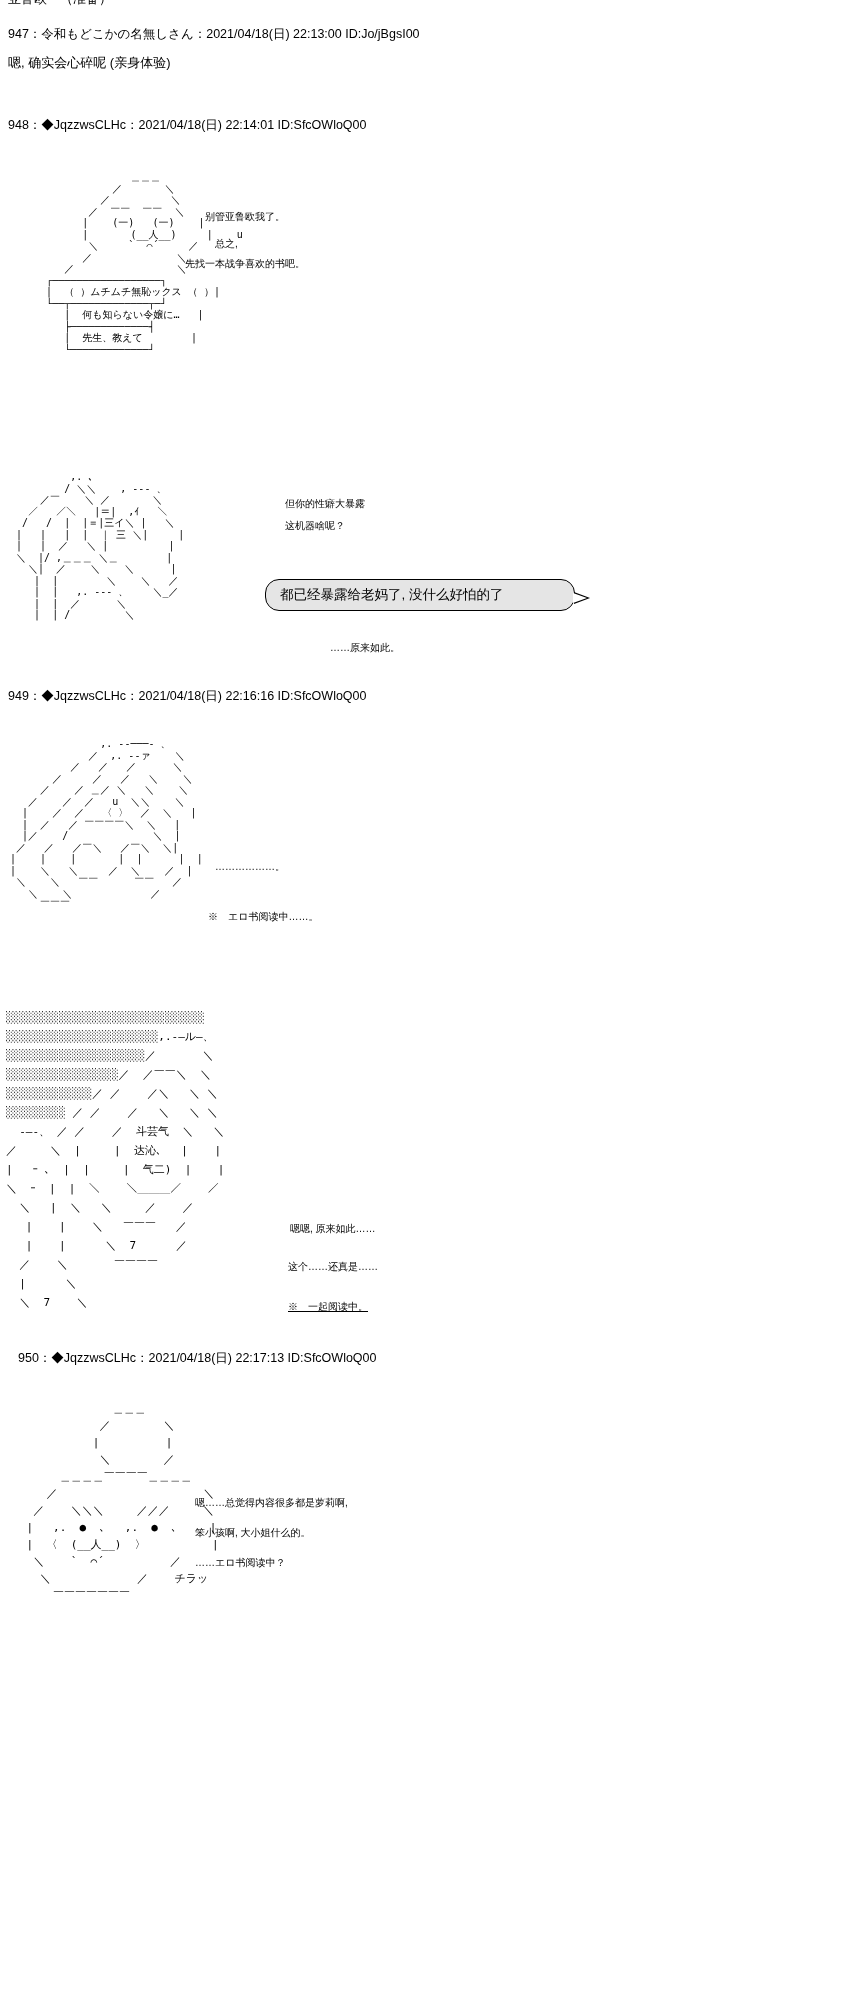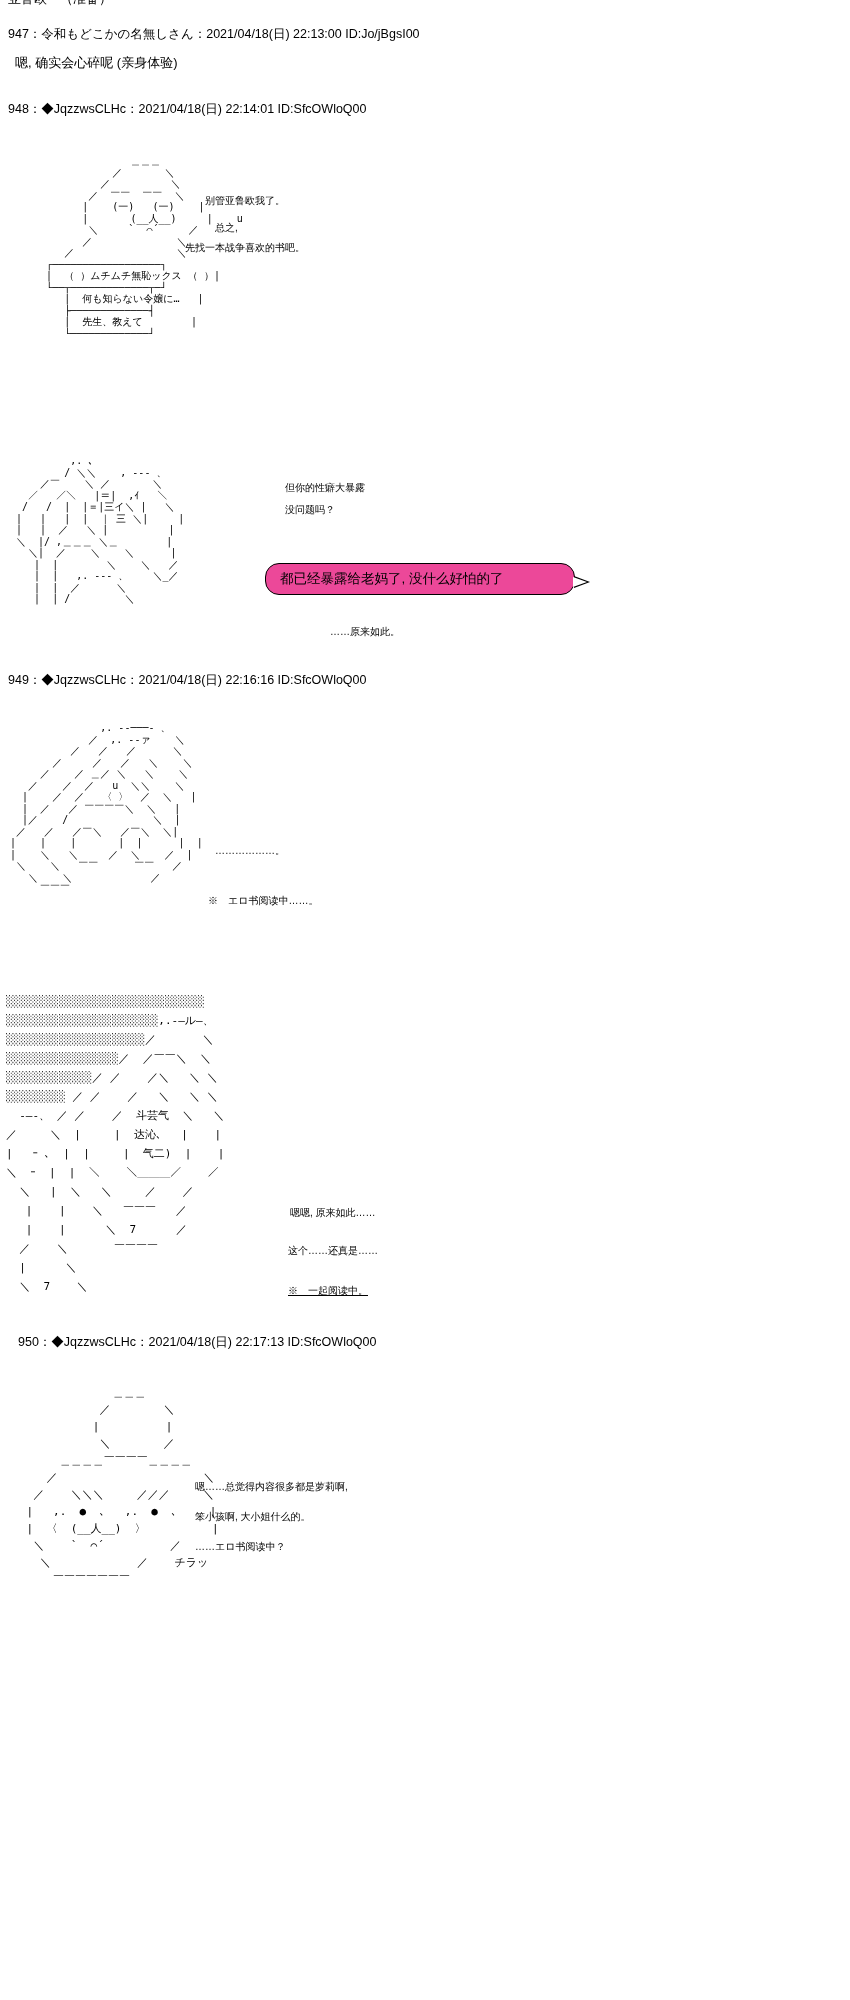--- a/index.html
+++ b/index.html
@@ -25,21 +25,21 @@
     position: relative;
   }
   .post-header {
     font-size: 12.5px;
     line-height: 16px;
     color: #000;
     white-space: pre;
     padding-left: 8px;
   }
   .post-body {
-    padding-left: 15px;
+    padding-left: 8px;
     font-size: 13px;
     line-height: 21px;
   }
   .msg {
     white-space: pre-wrap;
   }
   pre.aa {
     font-family: "DejaVu Sans Mono", "Liberation Mono", monospace;
     font-size: 10px;
     line-height: 11.5px;
@@ -57,21 +57,21 @@
     font-family: "Liberation Sans", sans-serif;
     font-size: 10px;
     line-height: 22px;
     white-space: pre;
     color: #000;
   }
   .balloon {
     position: absolute;
     border: 1px solid #000;
     border-radius: 14px;
-    background: #ec4899;
+    background: #e5e5e5;
     font-size: 13.5px;
     line-height: 20px;
     padding: 5px 14px;
     white-space: pre;
   }
   .balloon::after {
     content: "";
     position: absolute;
     right: -16px;
     top: 12px;
@@ -114,21 +114,21 @@
     <span>亚鲁欧　（准备）</span>
   </div>
 
   <div class="post" style="margin-top:16px;">
     <div class="post-header">947：令和もどこかの名無しさん：2021/04/18(日) 22:13:00 ID:Jo/jBgsI00</div>
     <div class="post-body" style="margin-top:10px;">
       <div class="msg">嗯, 确实会心碎呢 (亲身体验)</div>
     </div>
   </div>
 
-  <div class="post" style="margin-top:28px;">
+  <div class="post" style="margin-top:44px;">
     <div class="post-header">948：◆JqzzwsCLHc：2021/04/18(日) 22:14:01 ID:SfcOWloQ00</div>
 
     <div class="aa-wrap" style="margin-top:38px; padding-left:10px; height:250px;">
       <pre class="aa">                    ＿＿＿
                  ／       ＼
                ／          ＼
              ／  ￣￣  ￣￣  ＼
             |    (一)   (一)    |
             |       (__人__)     |    u
              ＼     `  ⌒´     ／
@@ -154,21 +154,21 @@
   /   /  |  |＝|三イ＼ |   ＼
  |   |   |  |  ｜ 三 ＼|     |
  |   |  ／   ＼ |          |
  ＼  |/ ,＿＿＿ ＼＿        |
    ＼|  ／    ＼    ＼      |
     |  |        ＼    ＼   ／
     |  |   ,. -‐- 、    ＼_／
     |  |  ／      ＼
     |  | /         ＼</pre>
       <div class="overlay-text" style="left:285px; top:22px;">但你的性癖大暴露</div>
-      <div class="overlay-text" style="left:285px; top:44px;">没问题吗？</div>
+      <div class="overlay-text" style="left:285px; top:44px;">这机器啥呢？</div>
       <div class="balloon" style="left:265px; top:108px; width:280px;">都已经暴露给老妈了, 没什么好怕的了</div>
       <div class="overlay-text" style="left:330px; top:166px;">……原来如此。</div>
     </div>
   </div>
 
   <div class="post" style="margin-top:22px;">
     <div class="post-header">949：◆JqzzwsCLHc：2021/04/18(日) 22:16:16 ID:SfcOWloQ00</div>
 
     <div class="aa-wrap" style="margin-top:34px; padding-left:10px; height:230px;">
       <pre class="aa">               ,. -‐───- 、

